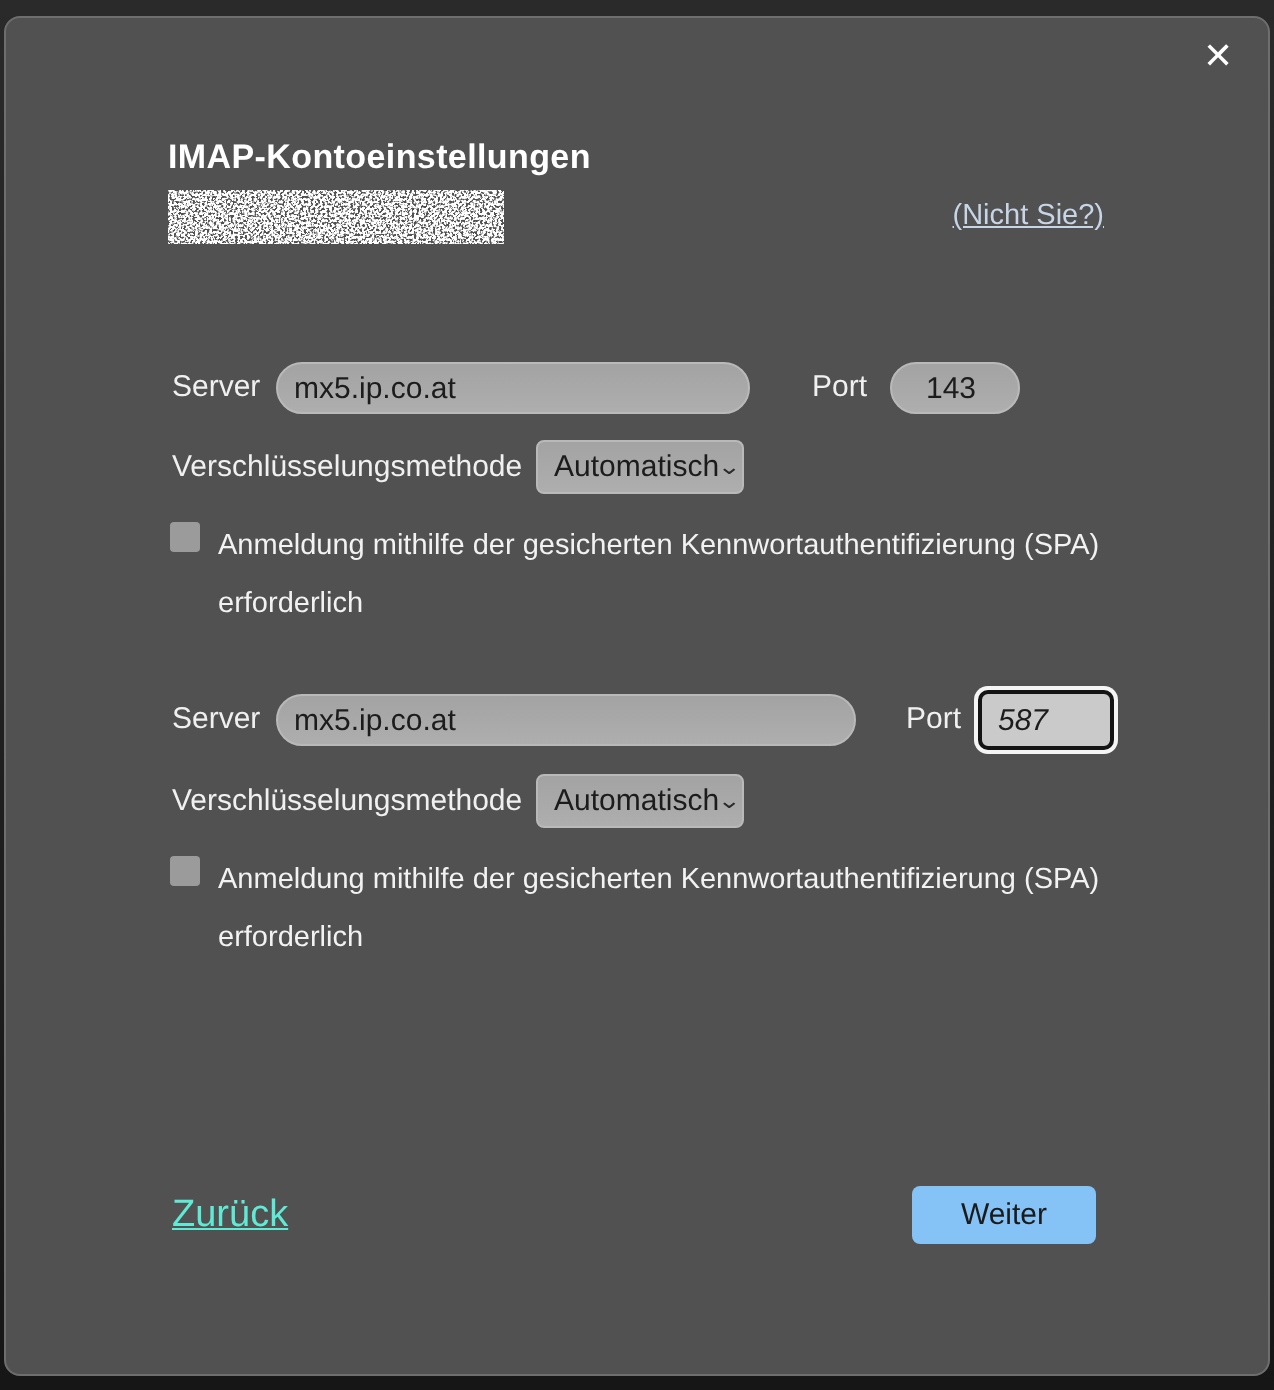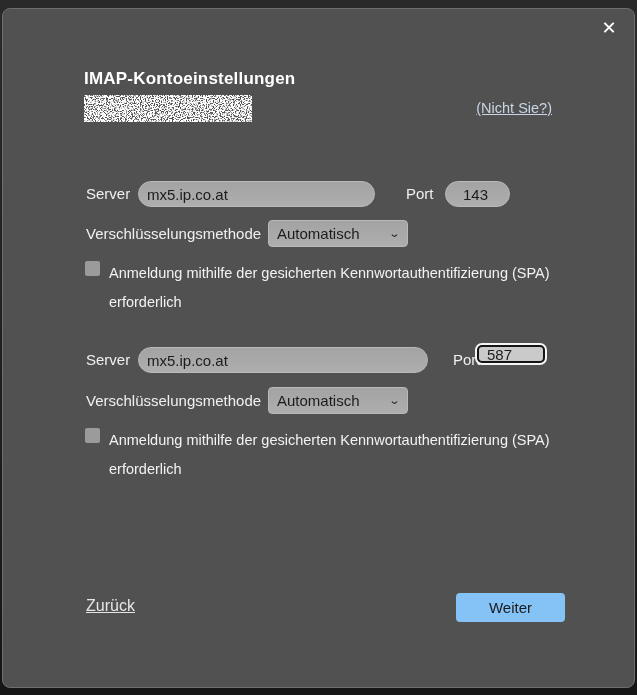--- a/index.html
+++ b/index.html
@@ -73,21 +73,21 @@
   }
   .text-input.focused {
     background: #cacaca;
     border: 2px solid #141414;
     box-shadow: 0 0 0 2px #f5f5f5;
     border-radius: 5px;
   }
   .dropdown {
     position: absolute;
     height: 27px;
-    width: 140px;
+    width: 104px;
     background: linear-gradient(#a3a3a3, #aeaeae);
     border: 1px solid #b9b9b9;
     border-radius: 4px;
     color: #1c1c1c;
     font-size: 15px;
     display: flex;
     align-items: center;
     padding: 0 8px;
     cursor: pointer;
   }
@@ -109,29 +109,29 @@
     left: 106px;
     width: 472px;
     color: #f2f2f2;
     font-size: 14.5px;
     line-height: 29px;
     cursor: default;
   }
   .back-link {
     position: absolute;
     left: 83px; top: 588px;
-    color: #e5e5e5;
-    font-size: 16px;
+    color: #5eead4;
+    font-size: 19px;
     text-decoration: underline;
     cursor: pointer;
   }
   .next-btn {
     position: absolute;
     left: 453px; top: 584px;
-    width: 109px; height: 29px;
+    width: 92px; height: 29px;
     background: #85c2f6;
     border: none;
     border-radius: 4px;
     color: #1b1b1b;
     font-size: 15px;
     font-family: "Liberation Sans", sans-serif;
     cursor: pointer;
   }
   
   .h-in   { top: 146px; }
@@ -177,21 +177,21 @@
       <span class="chev">⌄</span>
     </div>
 
     <span class="checkbox" style="left:82px; top:252px;"></span>
     <div class="checkbox-label" style="top:250px;">Anmeldung mithilfe der gesicherten Kennwortauthentifizierung (SPA) erforderlich</div>
 
 
     <div class="field-label" style="left:83px; top:338px;">Server</div>
     <input class="text-input" style="left: 135px; top: 338px; width: 290px;" value="mx5.ip.co.at">
     <div class="field-label" style="left:450px; top:338px;">Port</div>
-    <input class="text-input focused" style="left: 474px; top: 336px; width: 68px; height: 18px;" value="587">
+    <input class="text-input focused" style="left: 486px; top: 336px; width: 68px; height: 30px; font-style: italic;" value="587">
 
     <div class="field-label" style="left:83px; top:379px;">Verschlüsselungsmethode</div>
     <div class="dropdown" style="left:265px; top:378px;">
       <span>Automatisch</span>
       <span class="chev">⌄</span>
     </div>
 
     <span class="checkbox" style="left:82px; top:419px;"></span>
     <div class="checkbox-label" style="top:417px;">Anmeldung mithilfe der gesicherten Kennwortauthentifizierung (SPA) erforderlich</div>
 

